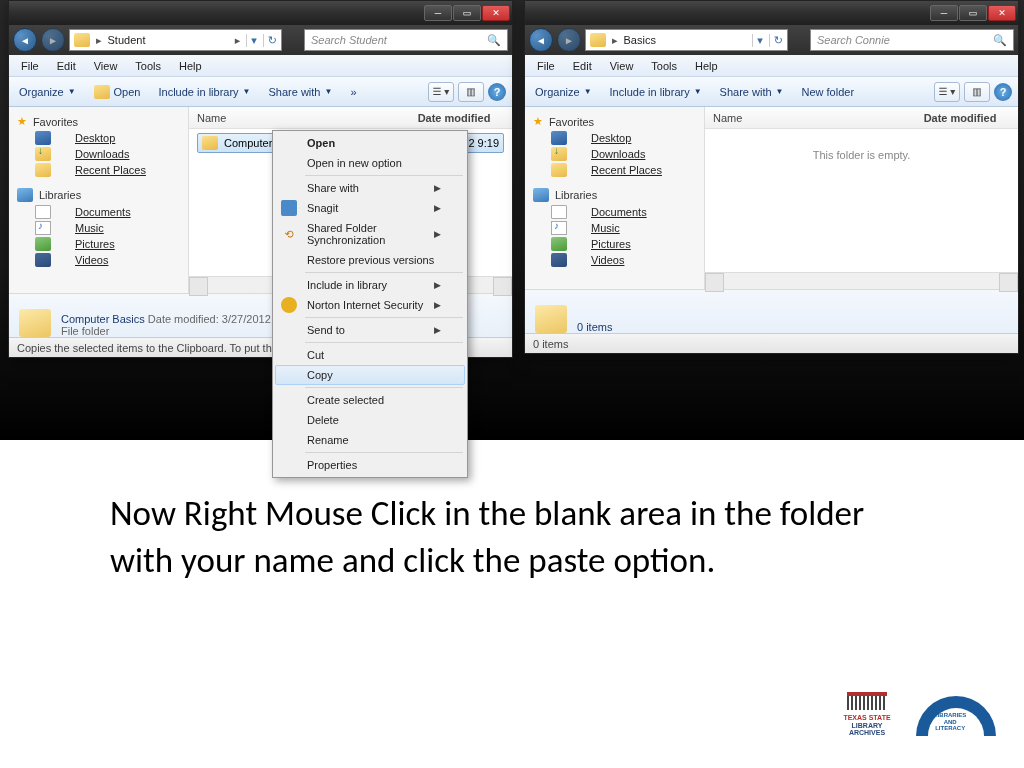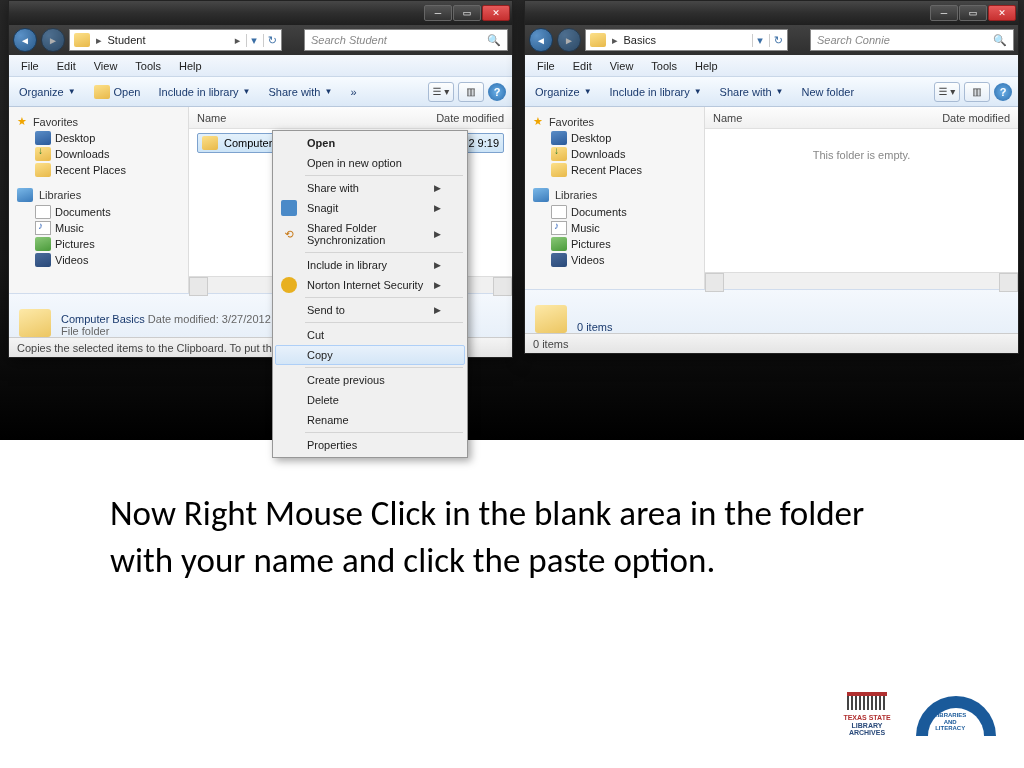--- a/index.html
+++ b/index.html
@@ -26,36 +26,36 @@
 .tb-item { display: flex; align-items: center; gap: 4px; padding: 2px 4px; }
 .tb-dd { color: #1a3a6e; font-size: 8px; }
 .tb-right { margin-left: auto; display: flex; gap: 4px; align-items: center; }
 .view-btn { width: 26px; height: 20px; border: 1px solid #a8bbd4; background: linear-gradient(180deg,#fdfefe,#e5eef8); border-radius: 3px; display: flex; align-items: center; justify-content: center; font-size: 10px; color: #444; }
 .help-btn { width: 18px; height: 18px; border-radius: 50%; background: radial-gradient(circle,#6ab0e8,#2a6aaa); color: #fff; font-weight: bold; display: flex; align-items: center; justify-content: center; }
 .content-area { flex: 1; display: flex; min-height: 0; background: #fff; }
 .sidebar { width: 180px; background: #f6f6f6; border-right: 1px solid #ddd; padding: 4px 0; overflow: hidden; }
 .sb-section { margin: 2px 8px 8px; }
 .sb-header { display: flex; align-items: center; gap: 6px; color: #333; padding: 2px 0; }
 .sb-header.favorites .star { color: #f0a500; }
-.sb-item { display: flex; align-items: center; gap: 4px; padding: 1px 0 1px 18px; color: #222; }
+.sb-item { display: flex; align-items: center; gap: 24px; padding: 1px 0 1px 18px; color: #222; text-decoration: underline; }
 .ic { width: 16px; height: 14px; display: inline-block; }
 .ic-desktop { background: linear-gradient(160deg,#5a8dc7,#2a5a9a); border-radius: 2px; }
 .ic-downloads { background: linear-gradient(160deg,#fce08a,#e8b94a); border-radius: 2px; position: relative; }
 .ic-downloads::after{content:"↓";position:absolute;left:3px;top:-2px;color:#2a7a2a;font-size:10px;font-weight:bold;}
 .ic-recent { background: linear-gradient(160deg,#fce08a,#e8b94a); border-radius: 2px; }
 .ic-libraries { background: linear-gradient(160deg,#7ab8e8,#3a7aba); border-radius: 2px; }
 .ic-doc { background:#fff;border:1px solid #aaa;border-radius:1px; }
 .ic-music { background:#fff;border:1px solid #aaa; position:relative;}
 .ic-music::after{content:"♪";position:absolute;left:2px;top:-2px;color:#3a6aba;font-size:10px;}
 .ic-pics { background: linear-gradient(160deg,#8ac878,#4a9a3a); border-radius: 2px; }
 .ic-videos { background: linear-gradient(160deg,#4a6a9a,#2a4a7a); border-radius: 2px; }
 .main-pane { flex: 1; display: flex; flex-direction: column; background: #fff; position: relative; }
 .col-headers { height: 22px; background: linear-gradient(180deg,#fdfdfd,#f0f0f0); border-bottom: 1px solid #e0e0e0; display: flex; align-items: center; padding: 0 8px; color: #444; }
 .col-name { flex: 1; }
-.col-date { width: 100px; text-align: right; }
+.col-date { width: 100px; text-align: center; font-weight: bold; }
 .file-list { flex: 1; padding: 4px 8px; position: relative; overflow: hidden; }
 .file-row { display: flex; align-items: center; gap: 6px; padding: 2px 4px; }
 .file-row.selected { background: linear-gradient(180deg,#e4f1fb,#cce4f7); border: 1px solid #7da2ce; border-radius: 2px; }
 .folder-icon-sm { width: 16px; height: 14px; background: linear-gradient(160deg,#fce08a,#e8b94a); border-radius: 2px; }
 .empty-msg { text-align: center; color: #888; margin-top: 16px; }
 .hscroll { height: 17px; background: #f0f0f0; border-top: 1px solid #ddd; position: relative; }
 .hscroll::before,.hscroll::after{content:"";position:absolute;top:0;width:17px;height:17px;background:#e8e8e8;border:1px solid #ccc;}
 .hscroll::before{left:0;} .hscroll::after{right:0;}
 .details-pane { height: 44px; background: linear-gradient(180deg,#f4f8fd,#e8f0f9); border-top: 1px solid #d0dced; display: flex; align-items: flex-end; padding: 0 10px; gap: 10px; }
 .big-folder { width: 32px; height: 28px; background: linear-gradient(160deg,#fde9a8,#ecc662); border-radius: 3px; }
@@ -342,20 +342,23 @@
     <div class="cm-item">
         <span class="cm-icon" style="background:#4a8ac8;border-radius:2px"></span>
         <span>Snagit</span>
         <span class="cm-arrow">▶</span>
       </div>
     <div class="cm-item">
         <span class="cm-icon" style="color:#c77a1a">⟲</span>
         <span>Shared Folder Synchronization</span>
         <span class="cm-arrow">▶</span>
       </div>
+    <div class="cm-item">
+        <span>Restore previous versions</span>
+      </div>
     <div class="cm-sep"></div>
     <div class="cm-item">
         <span>Include in library</span>
         <span class="cm-arrow">▶</span>
       </div>
     <div class="cm-item">
         <span class="cm-icon" style="background:#e8b020;border-radius:50%"></span>
         <span>Norton Internet Security</span>
         <span class="cm-arrow">▶</span>
       </div>
@@ -366,21 +369,21 @@
       </div>
     <div class="cm-sep"></div>
     <div class="cm-item">
         <span>Cut</span>
       </div>
     <div class="cm-item hover">
         <span>Copy</span>
       </div>
     <div class="cm-sep"></div>
     <div class="cm-item">
-        <span>Create previous</span>
+        <span>Create selected</span>
       </div>
     <div class="cm-item">
         <span>Delete</span>
       </div>
     <div class="cm-item">
         <span>Rename</span>
       </div>
     <div class="cm-sep"></div>
     <div class="cm-item">
         <span>Properties</span>

